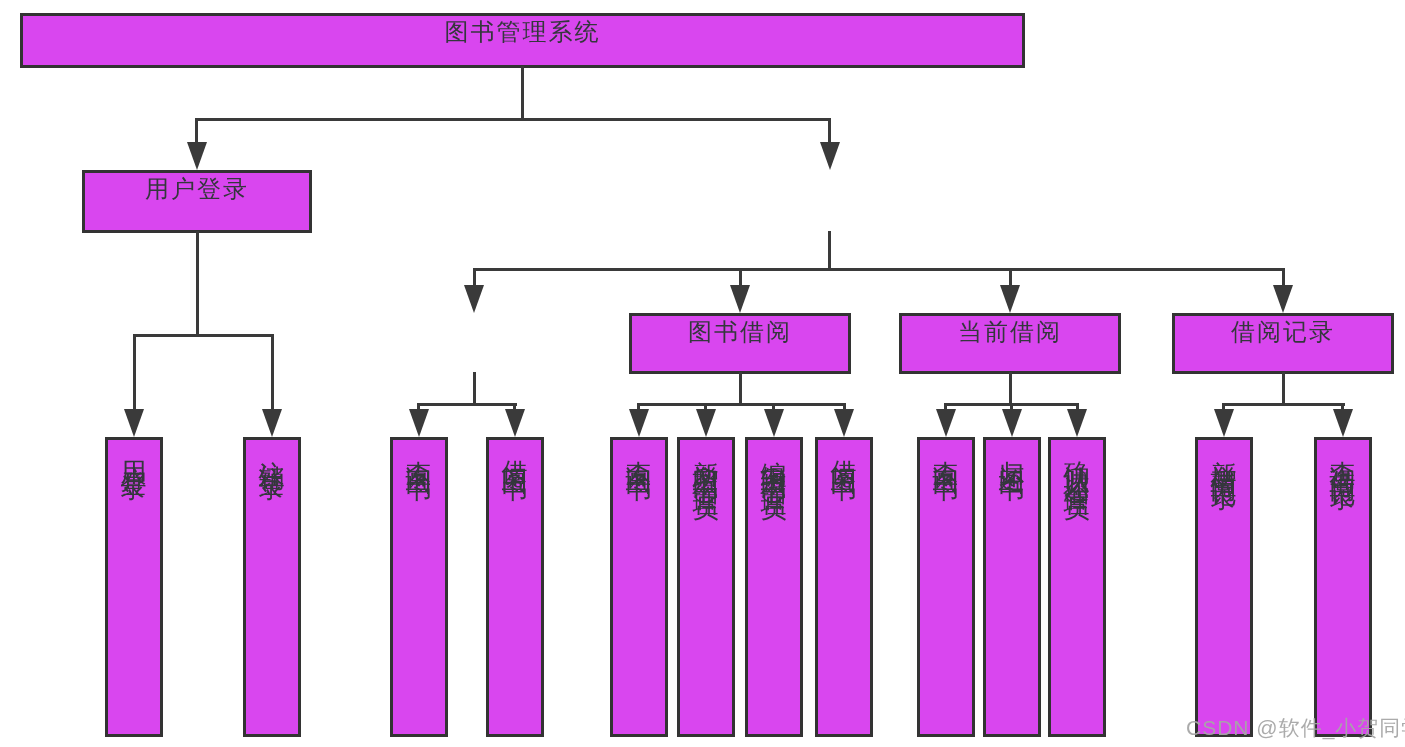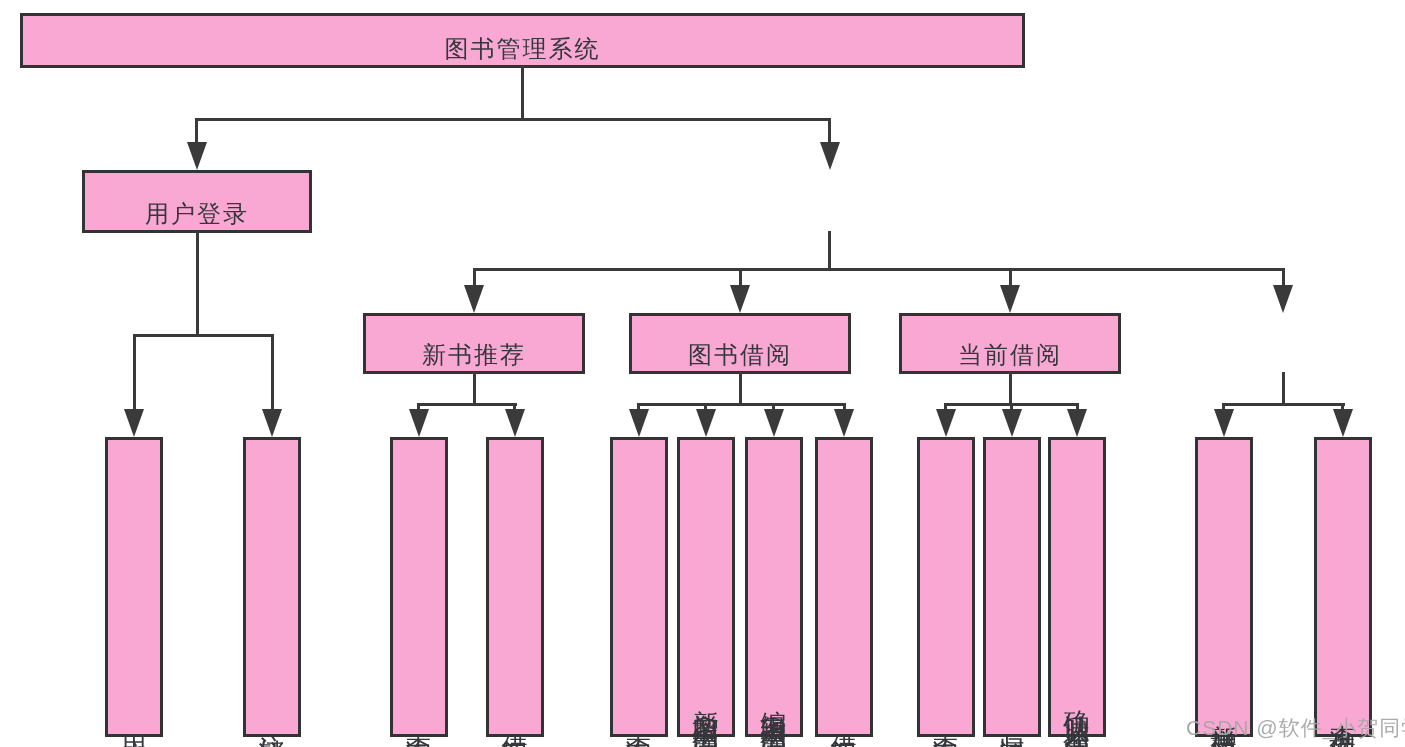--- a/index.html
+++ b/index.html
@@ -1,22 +1,22 @@
 <!DOCTYPE html>
 <html><head>
 <meta charset="utf-8">
 <style>
   html,body{margin:0;padding:0;background:#fff;}
   .canvas{
     position:relative;width:1405px;height:747px;background:#fff;overflow:hidden;
     font-family:"Liberation Sans","DejaVu Sans",sans-serif;
   }
   .box{
-    position:absolute;border:3px solid #333;background:#f9a8d4;box-sizing:border-box;
-    display:flex;align-items:flex-end;justify-content:center;
+    position:absolute;border:3px solid #333;background:#d946ef;box-sizing:border-box;
+    display:flex;align-items:flex-start;justify-content:center;
   }
   .hlabel{font-size:24px;color:#34373c;letter-spacing:2px;white-space:nowrap;}
   .vlabel{
     writing-mode:vertical-rl;text-orientation:mixed;
     font-size:26px;color:#34373c;letter-spacing:5px;line-height:1;white-space:nowrap;
   }
   .hline{position:absolute;height:3px;background:#3a3a3a;}
   .vline{position:absolute;width:3px;background:#3a3a3a;}
   .arrow{
     position:absolute;width:0;height:0;
@@ -59,28 +59,28 @@
   <div class="hline" style="left:473px;top:268px;width:812px;"></div>
   <div class="vline" style="left:473px;top:268px;height:20px;"></div>
   <div class="arrow" style="left:464px;top:285px;"></div>
   <div class="vline" style="left:739px;top:268px;height:20px;"></div>
   <div class="arrow" style="left:730px;top:285px;"></div>
   <div class="vline" style="left:1009px;top:268px;height:20px;"></div>
   <div class="arrow" style="left:1000px;top:285px;"></div>
   <div class="vline" style="left:1282px;top:268px;height:20px;"></div>
   <div class="arrow" style="left:1273px;top:285px;"></div>
 
-  <div class="box" style="left:363px;top:313px;width:222px;height:61px;">
-    <span class="hlabel">新书推荐</span>
-  </div>
   <div class="box" style="left:899px;top:313px;width:222px;height:61px;">
     <span class="hlabel">当前借阅</span>
   </div>
   <div class="box" style="left:629px;top:313px;width:222px;height:61px;">
     <span class="hlabel">图书借阅</span>
+  </div>
+  <div class="box" style="left:1172px;top:313px;width:222px;height:61px;">
+    <span class="hlabel">借阅记录</span>
   </div>
 
   <div class="vline" style="left:473px;top:372px;height:34px;"></div>
   <div class="hline" style="left:417px;top:403px;width:100px;"></div>
   <div class="vline" style="left:417px;top:403px;height:12px;"></div>
   <div class="arrow" style="left:409px;top:409px;"></div>
   <div class="vline" style="left:513px;top:403px;height:12px;"></div>
   <div class="arrow" style="left:505px;top:409px;"></div>
 
   <div class="vline" style="left:739px;top:372px;height:34px;"></div>

